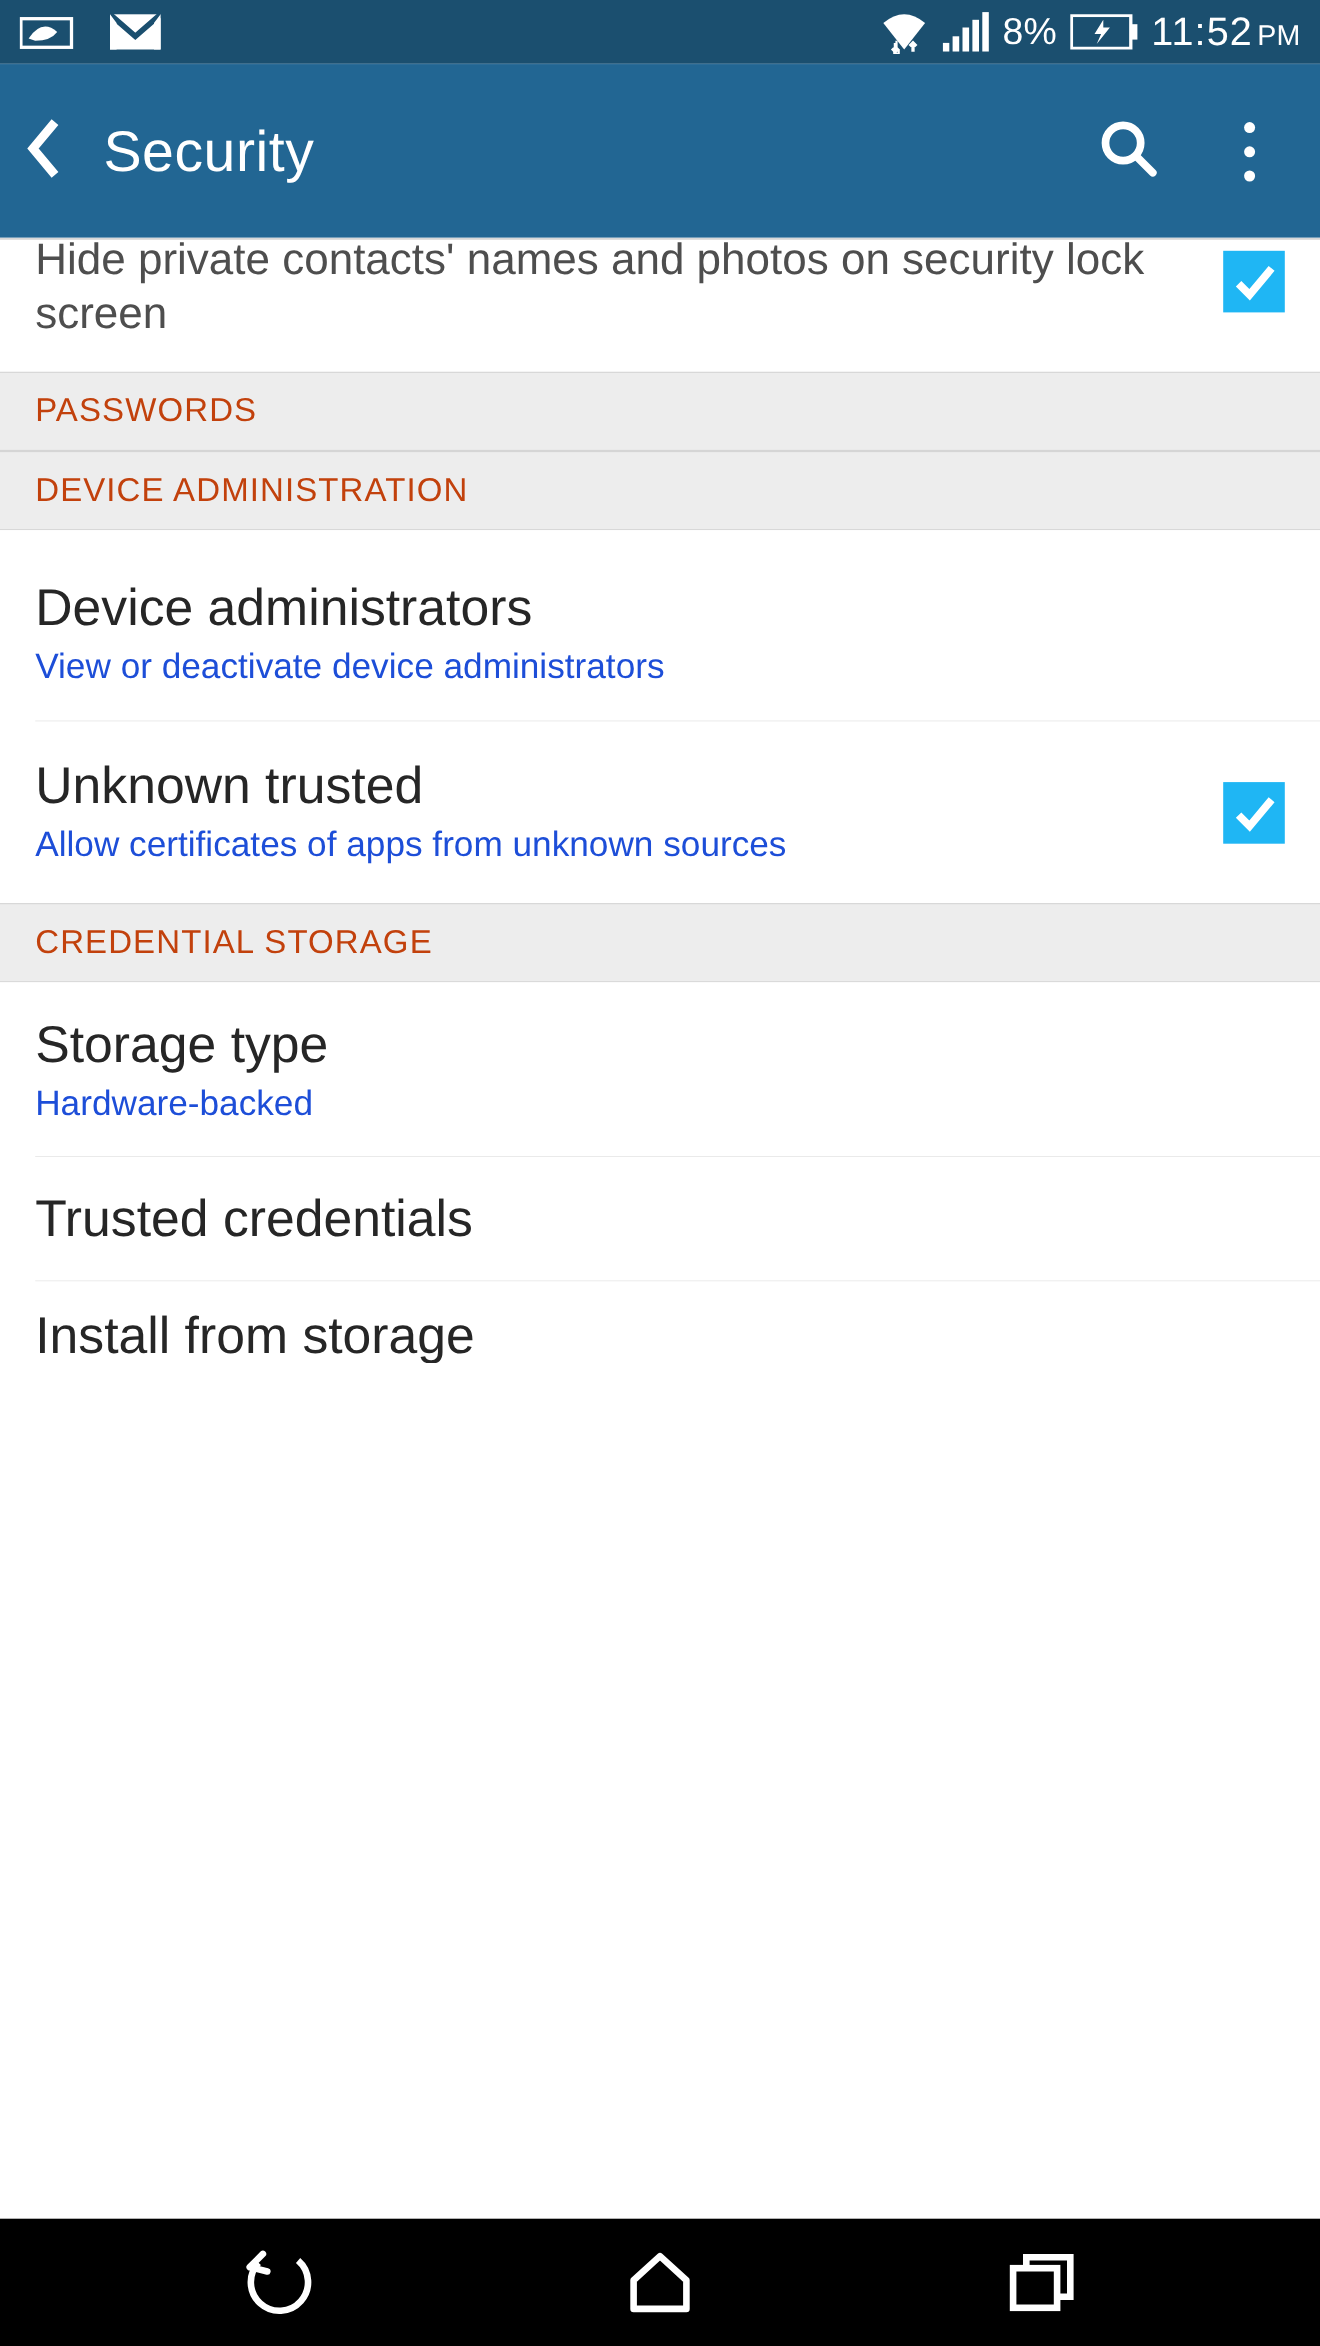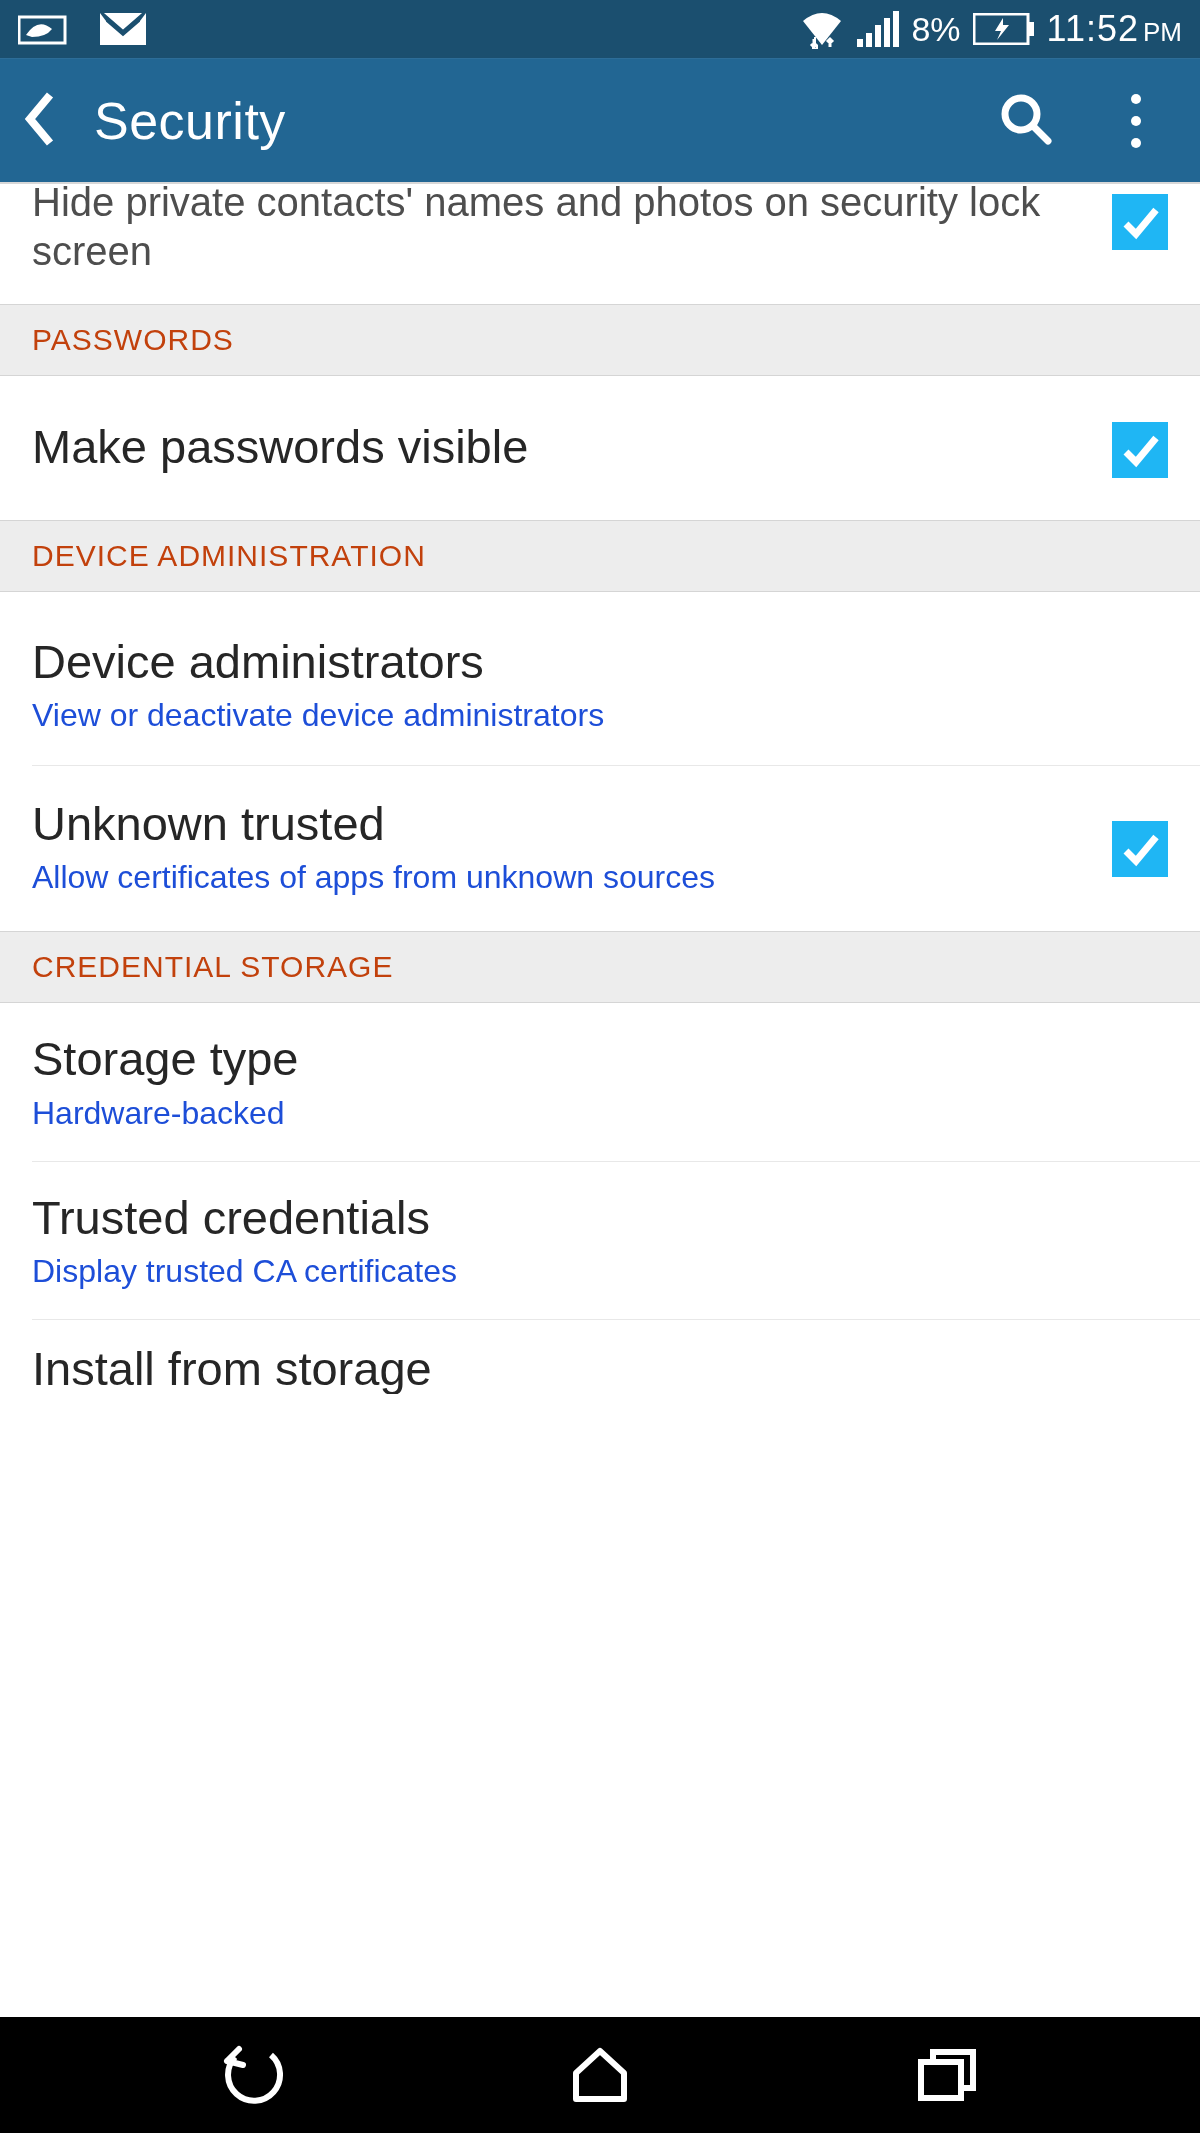--- a/index.html
+++ b/index.html
@@ -7,21 +7,21 @@
   
   .status-bar { background: #1b4f6f; height: 58px; display: flex; align-items: center; justify-content: space-between; padding: 0 18px; color: #fff; }
   .sb-left { display: flex; align-items: center; gap: 28px; }
   .sb-right { display: flex; align-items: center; gap: 12px; font-size: 34px; font-weight: 400; }
   
   .leaf-icon svg, .gmail-icon svg, .wifi-icon svg, .signal-icon svg, .battery-box svg { display:block; }
   .sb-battery-pct { font-size: 34px; }
   .sb-time { font-size: 36px; letter-spacing: 1px; }
   .sb-ampm { font-size: 26px; padding-left: 4px; margin-top: 32px;}
   
-  .app-bar { background: #226693; height: 124px; width: 100%; display: flex; align-items: center; padding: 0 22px; position: relative; border-top: 1px solid rgba(255,255,255,0.05);}
+  .app-bar { background: #226693; height: 158px; width: 100%; display: flex; align-items: center; padding: 0 22px; position: relative; border-top: 1px solid rgba(255,255,255,0.05);}
   .back-btn svg { }
   .app-title { color: #fff; font-size: 52px; font-weight: 300; margin-left: 38px; letter-spacing: 0.5px;}
   .app-bar-right { margin-left: auto; display: flex; align-items: center; gap: 68px; padding-right: 28px;}
   .search-btn svg {}
   .more-btn { display: flex; flex-direction: column; gap: 12px; align-items:center; justify-content:center; width:28px;}
   .more-dot { width: 10px; height: 10px; background: #fff; border-radius: 50%; }
   
   .content { width:100%; height: calc(2133px - 58px - 122px - 116px); overflow: hidden; }
   
   .row { padding: 28px 32px; display: flex; align-items: center; gap: 24px; border-bottom: 1px solid #e0e0e0; background: #fff; }
@@ -124,30 +124,20 @@
     </div>
     <div class="checkbox" style="margin-top:0;">
       <svg width="44" height="44" viewBox="0 0 44 44">
           <path d="M8 24 L18 34 L38 10" fill="none" stroke="#fff" stroke-width="7"></path>
         </svg>
     </div>
   </div>
 
   <div class="section-hdr">PASSWORDS</div>
 
-  <div class="row tall no-divider">
-    <div class="row-text">
-      <div class="row-title">Make passwords visible</div>
-    </div>
-    <div class="checkbox">
-      <svg width="44" height="44" viewBox="0 0 44 44">
-          <path d="M8 24 L18 34 L38 10" fill="none" stroke="#fff" stroke-width="7"></path>
-        </svg>
-    </div>
-  </div>
 
   <div class="section-hdr">DEVICE ADMINISTRATION</div>
 
   <div class="row no-divider" style="padding-top:42px;padding-bottom:30px;">
     <div class="row-text">
       <div class="row-title">Device administrators</div>
       <div class="row-sub">View or deactivate device administrators</div>
     </div>
   </div>
   <div class="inner-divider"></div>
@@ -170,21 +160,20 @@
     <div class="row-text">
       <div class="row-title">Storage type</div>
       <div class="row-sub">Hardware-backed</div>
     </div>
   </div>
   <div class="inner-divider"></div>
 
   <div class="row no-divider" style="padding-top:28px;padding-bottom:28px;">
     <div class="row-text">
       <div class="row-title">Trusted credentials</div>
-      <div class="row-sub">Display trusted CA certificates</div>
     </div>
   </div>
   <div class="inner-divider"></div>
 
   <div class="row no-divider partial-bottom" style="padding-top:24px;">
     <div class="row-text">
       <div class="row-title">Install from storage</div>
     </div>
   </div>
 </div>

